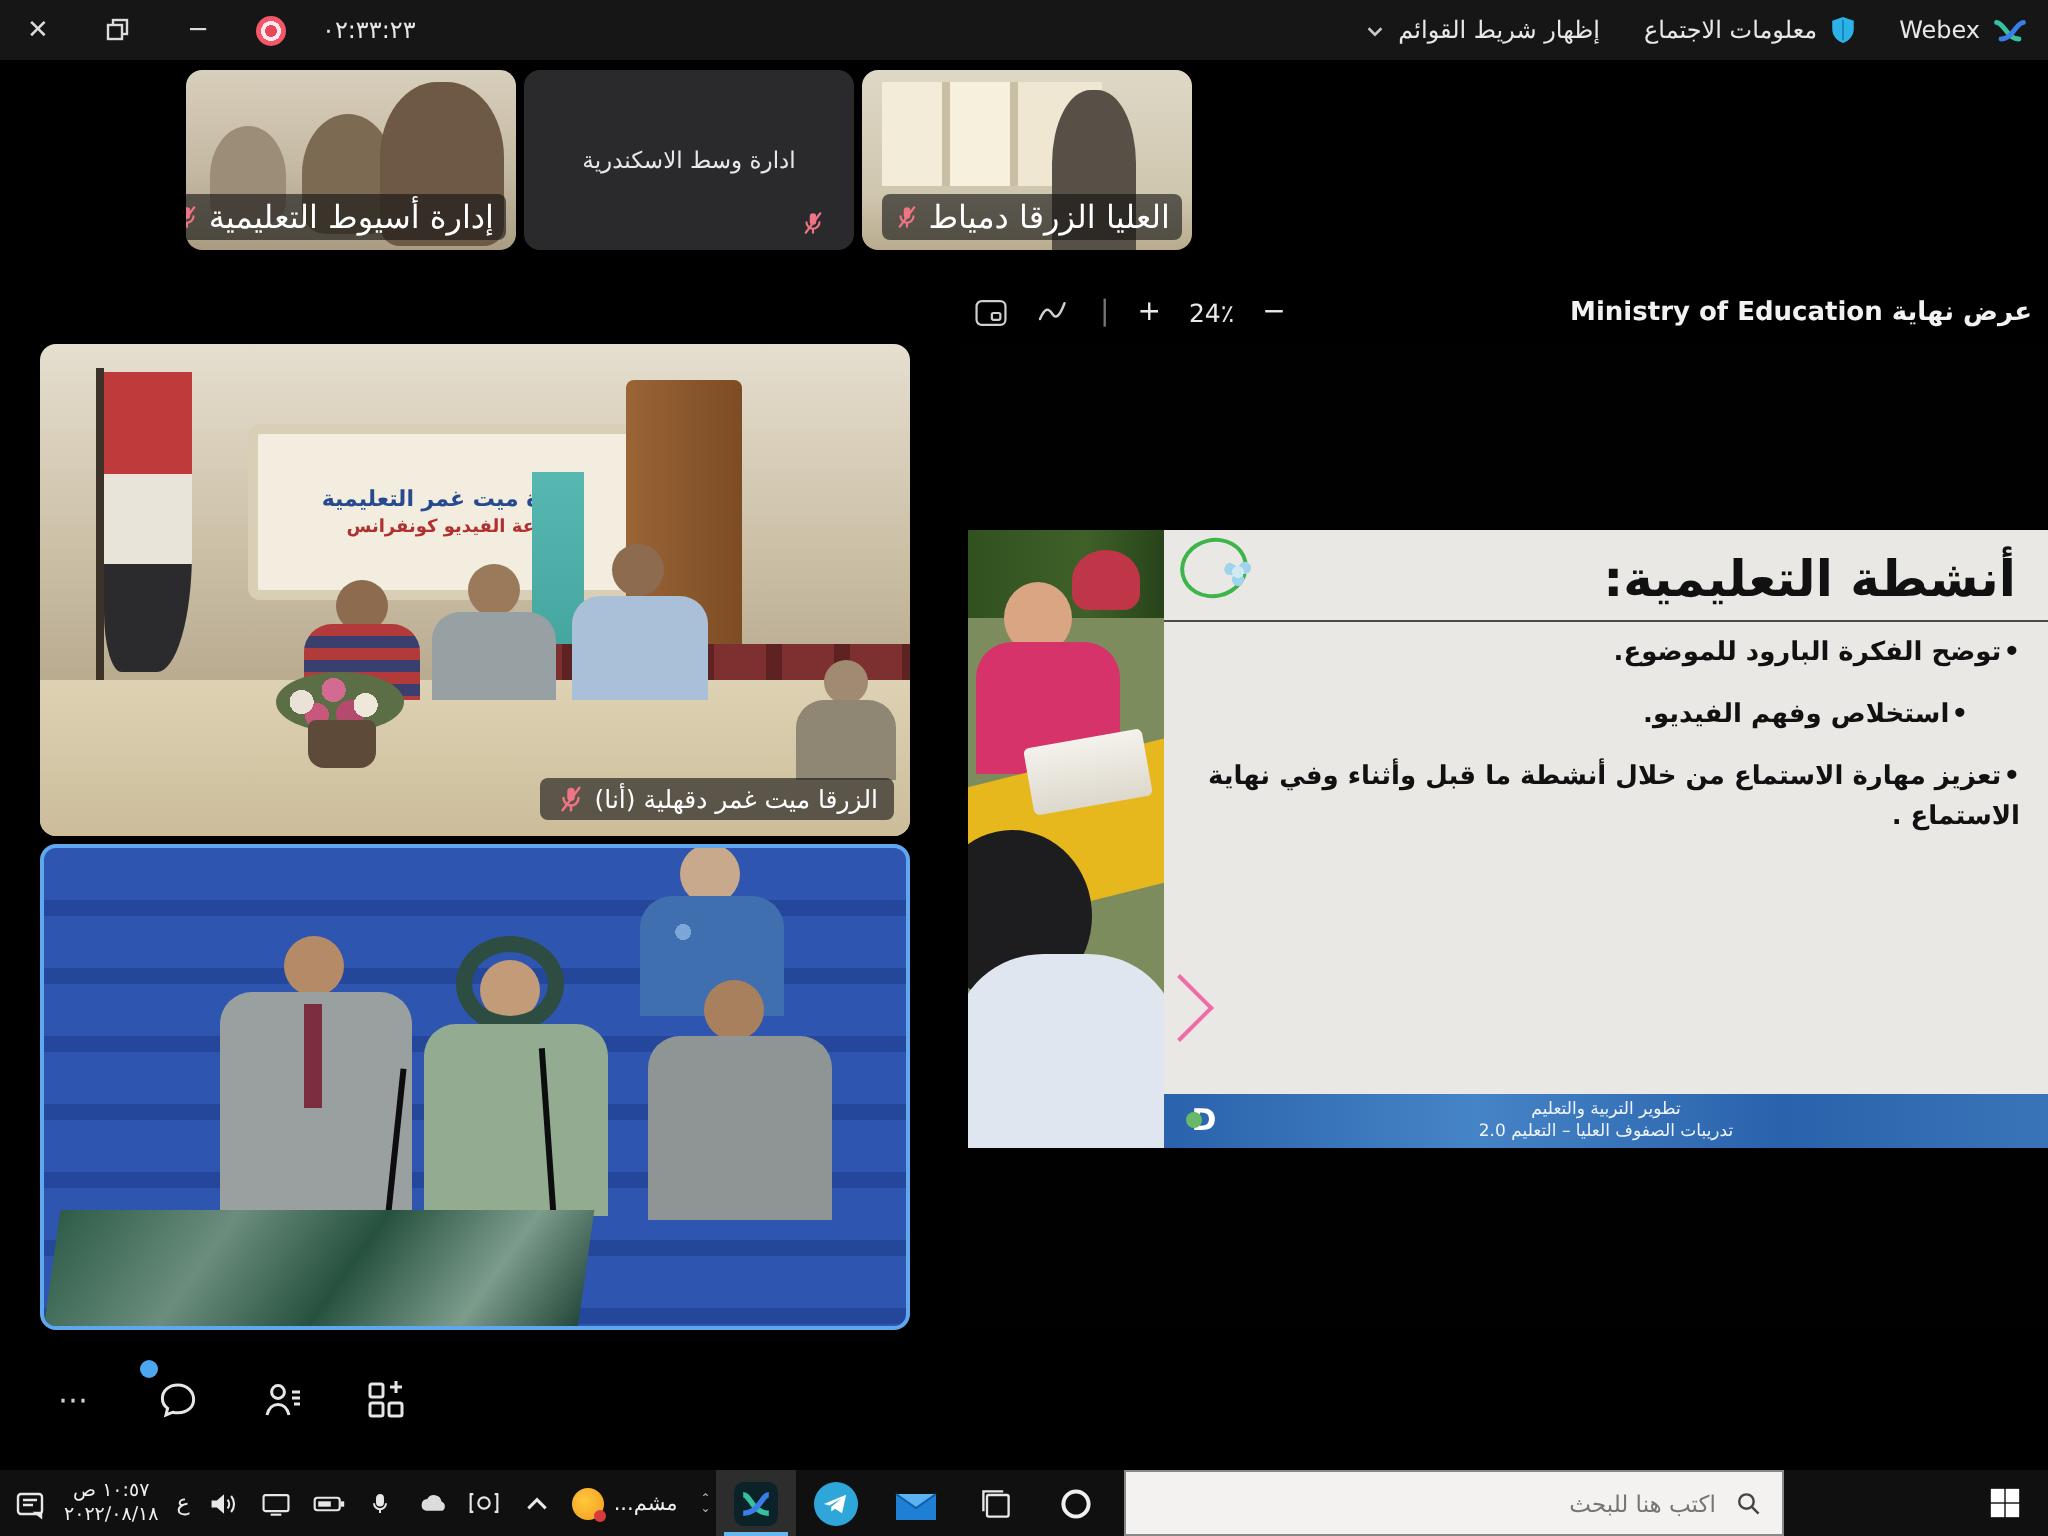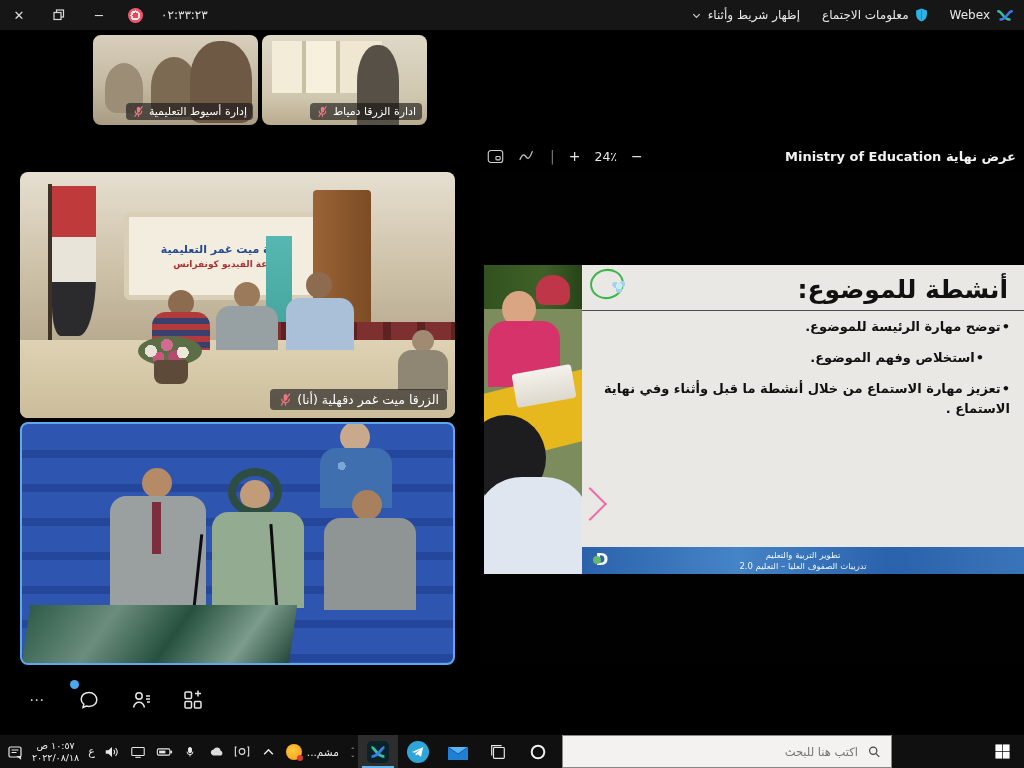--- a/index.html
+++ b/index.html
@@ -18,21 +18,21 @@
            background:radial-gradient(circle at 50% 50%, #e8485c 0 3px, #ffe9ec 3px 5px, #f4566a 5px);}
   .timer{font-size:12px;color:#e6e6e6;letter-spacing:1px;}
   .tb-right{margin-left:auto;display:flex;align-items:center;gap:22px;padding-right:10px;direction:rtl;}
   .tb-item{display:flex;align-items:center;gap:6px;color:#e8e8e8;}
   .chev{opacity:.9}
 
   
   .thumbs{position:absolute;left:93px;top:35px;display:flex;gap:4px;}
   .thumb{width:165px;height:90px;border-radius:8px;overflow:hidden;position:relative;background:#222;}
   .nameplate{position:absolute;display:flex;align-items:center;gap:4px;background:rgba(20,20,20,.62);
-             border-radius:4px;padding:2px 6px;color:#fff;font-size:11px;white-space:nowrap;}
+             border-radius:4px;padding:2px 6px;color:#fff;font-size:16px;white-space:nowrap;}
   .nameplate .txt{direction:rtl;}
   .micico{width:13px;height:13px;flex:0 0 auto;}
   .micico .cap{fill:#ef7585;}
   .micico .ln{fill:none;stroke:#ef7585;stroke-width:1.3;stroke-linecap:round;}
   .center-name{position:absolute;inset:0;display:flex;align-items:center;justify-content:center;
                color:#e8e8e8;font-size:11.5px;direction:rtl;}
 
   
   .ph-assiut{background:linear-gradient(180deg,#d8cfbc 0%,#c4b9a2 55%,#a99c83 100%);}
   .ph-assiut .h1{position:absolute;left:12px;top:28px;width:38px;height:50px;border-radius:50% 50% 12px 12px;background:#9b8d76;}
@@ -178,21 +178,21 @@
       <span>Webex</span>
     </div>
     <div class="tb-item">
       <svg width="13" height="14" viewBox="0 0 24 26">
         <path d="M12 1l10 3.5v7c0 7-4.5 11.5-10 13.5C6.5 23 2 18.5 2 11.5v-7z" fill="#2bb3e8"></path>
         <path d="M12 3.5v19" stroke="#1677b8" stroke-width="1.4"></path>
       </svg>
       <span>معلومات الاجتماع</span>
     </div>
     <div class="tb-item">
-      <span>إظهار شريط وأثناء</span>
+      <span>إظهار شريط القوائم</span>
       <svg class="chev" width="11" height="11" viewBox="0 0 12 12" fill="none" stroke="#ddd" stroke-width="1.4">
           <path d="M2.5 4.5L6 8l3.5-3.5"></path>
         </svg>
     </div>
   </div>
 </div>
 
 <div class="thumbs">
 
   <div class="thumb ph-assiut">
@@ -203,34 +203,45 @@
       <svg class="micico" viewBox="0 0 16 16">
           <rect class="cap" x="6" y="2" width="4" height="7" rx="2"></rect>
           <path class="ln" d="M4 7.5a4 4 0 0 0 8 0"></path>
           <line class="ln" x1="8" y1="11.5" x2="8" y2="14"></line>
           <line class="ln" x1="12.5" y1="2" x2="3.5" y2="14"></line>
         </svg>
       <span class="txt">إدارة أسيوط التعليمية</span>
     </div>
   </div>
 
+  <div class="thumb ph-dark">
+    <div class="center-name">ادارة وسط الاسكندرية</div>
+    <div class="nameplate" style="right:8px;bottom:5px;background:transparent;">
+      <svg class="micico" viewBox="0 0 16 16">
+          <rect class="cap" x="6" y="2" width="4" height="7" rx="2"></rect>
+          <path class="ln" d="M4 7.5a4 4 0 0 0 8 0"></path>
+          <line class="ln" x1="8" y1="11.5" x2="8" y2="14"></line>
+          <line class="ln" x1="12.5" y1="2" x2="3.5" y2="14"></line>
+        </svg>
+    </div>
+  </div>
 
 
 
   <div class="thumb ph-zarqa">
     <div class="win"></div>
     <div class="fig"></div>
     <div class="nameplate" style="right:5px;bottom:5px;">
       <svg class="micico" viewBox="0 0 16 16">
           <rect class="cap" x="6" y="2" width="4" height="7" rx="2"></rect>
           <path class="ln" d="M4 7.5a4 4 0 0 0 8 0"></path>
           <line class="ln" x1="8" y1="11.5" x2="8" y2="14"></line>
           <line class="ln" x1="12.5" y1="2" x2="3.5" y2="14"></line>
         </svg>
-      <span class="txt">ادارة الزرقا دمياط</span>
+      <span class="txt">العليا الزرقا دمياط</span>
     </div>
   </div>
 </div>
 
 <div class="feed feed1">
   <div class="pl flagpole"></div>
   <div class="pl flag-eg"></div>
   <div class="pl wall-sign">
     <span class="l1">إدارة ميت غمر التعليمية</span>
     <span class="l2">قاعة الفيديو كونفرانس</span>
@@ -300,27 +311,27 @@
       <div class="sp-kid-red"></div>
       <div class="sp-kid-pink-head"></div>
       <div class="sp-kid-pink-body"></div>
       <div class="sp-table"></div>
       <div class="sp-book"></div>
       <div class="sp-hair"></div>
       <div class="sp-shirt"></div>
     </div>
     <div class="slide-main">
       <div class="slide-title-row">
-        <span class="slide-title">أنشطة للموضوع:</span>
+        <span class="slide-title">أنشطة التعليمية:</span>
         <div class="doodle-circle"></div>
         <div class="doodle-flower"></div>
       </div>
       <ul class="bullets">
-        <li>توضح مهارة الرئيسة للموضوع.</li>
-        <li class="ind1">استخلاص وفهم الموضوع.</li>
+        <li>توضح الفكرة البارود للموضوع.</li>
+        <li class="ind1">استخلاص وفهم الفيديو.</li>
         <li>تعزيز مهارة الاستماع من خلال أنشطة ما قبل وأثناء وفي نهاية الاستماع .</li>
       </ul>
       <div class="pink-arrow"></div>
       <div class="slide-footer">
         <span class="f1">تطوير التربية والتعليم</span>
         <span class="f2">تدريبات الصفوف العليا – التعليم 2.0</span>
         <div class="d-logo">
           <span class="globe"></span>
           <span>D</span>
         </div>

